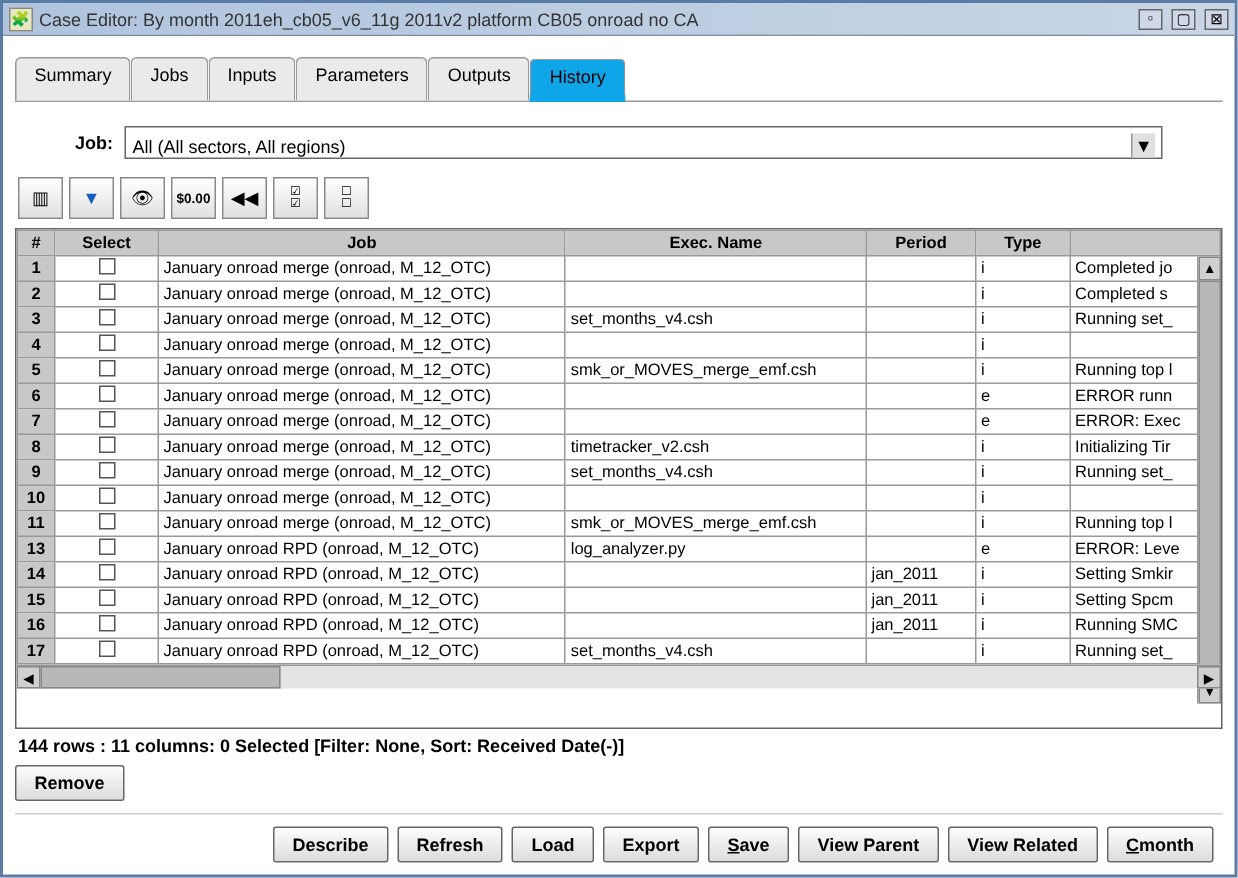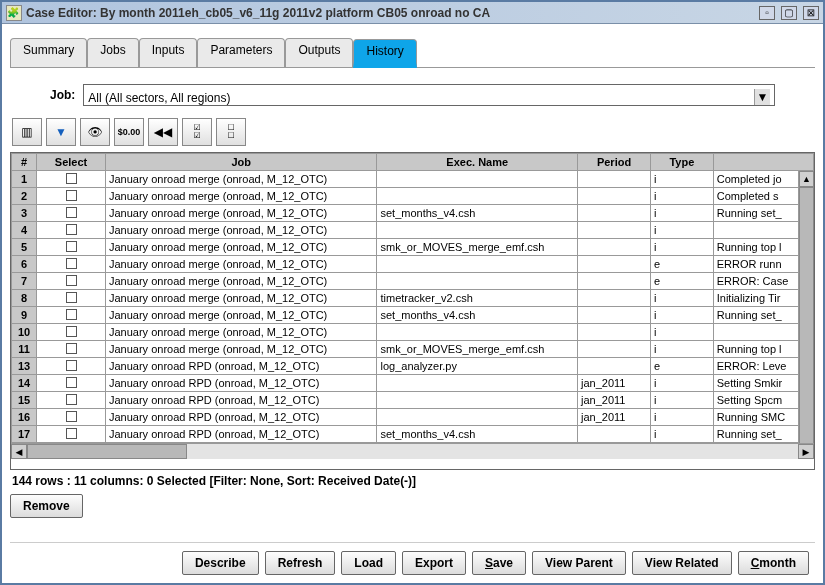--- a/index.html
+++ b/index.html
@@ -23,21 +23,21 @@
   }
   .titlebar-icon {
     width: 16px; height: 16px;
     background: #e8e8c0;
     border: 1px solid #888;
     margin-right: 4px;
     display:flex;align-items:center;justify-content:center;
     font-size:10px;
   }
   .titlebar-text {
-    font-weight: bold;
+    font-weight: normal;
     color: #333;
     flex: 1;
     font-size: 12px;
     white-space: nowrap;
     overflow: hidden;
   }
   .titlebar-controls { display: flex; gap: 6px; }
   .titlebar-btn {
     width: 16px; height: 14px;
     border: 1px solid #666;
@@ -178,21 +178,20 @@
     padding:4px 12px;
     cursor:pointer;
     font-size:12px;
     font-weight:bold;
     border-radius:2px;
   }
   .bottom-buttons {
     display:flex;justify-content:flex-end;gap:6px;
     border-top:1px solid #ccc;padding-top:8px;
     padding-right:6px;
-    margin-top:16px;
   }
   .und { text-decoration: underline; }
 </style>
 </head>
 <body>
 
 <div class="titlebar">
   <div class="titlebar-icon">🧩</div>
   <div class="titlebar-text">Case Editor: By month 2011eh_cb05_v6_11g 2011v2 platform CB05 onroad no CA</div>
   <div class="titlebar-controls">
@@ -308,21 +307,21 @@
             <td>e</td>
             <td>ERROR runn</td>
           </tr>
           <tr>
             <td class="rowhdr">7</td>
             <td class="selcell"><span class="chk"></span></td>
             <td>January onroad merge (onroad, M_12_OTC)</td>
             <td></td>
             <td></td>
             <td>e</td>
-            <td>ERROR: Case</td>
+            <td>ERROR: Exec</td>
           </tr>
           <tr>
             <td class="rowhdr">8</td>
             <td class="selcell"><span class="chk"></span></td>
             <td>January onroad merge (onroad, M_12_OTC)</td>
             <td>timetracker_v2.csh</td>
             <td></td>
             <td>i</td>
             <td>Initializing Tir</td>
           </tr>

